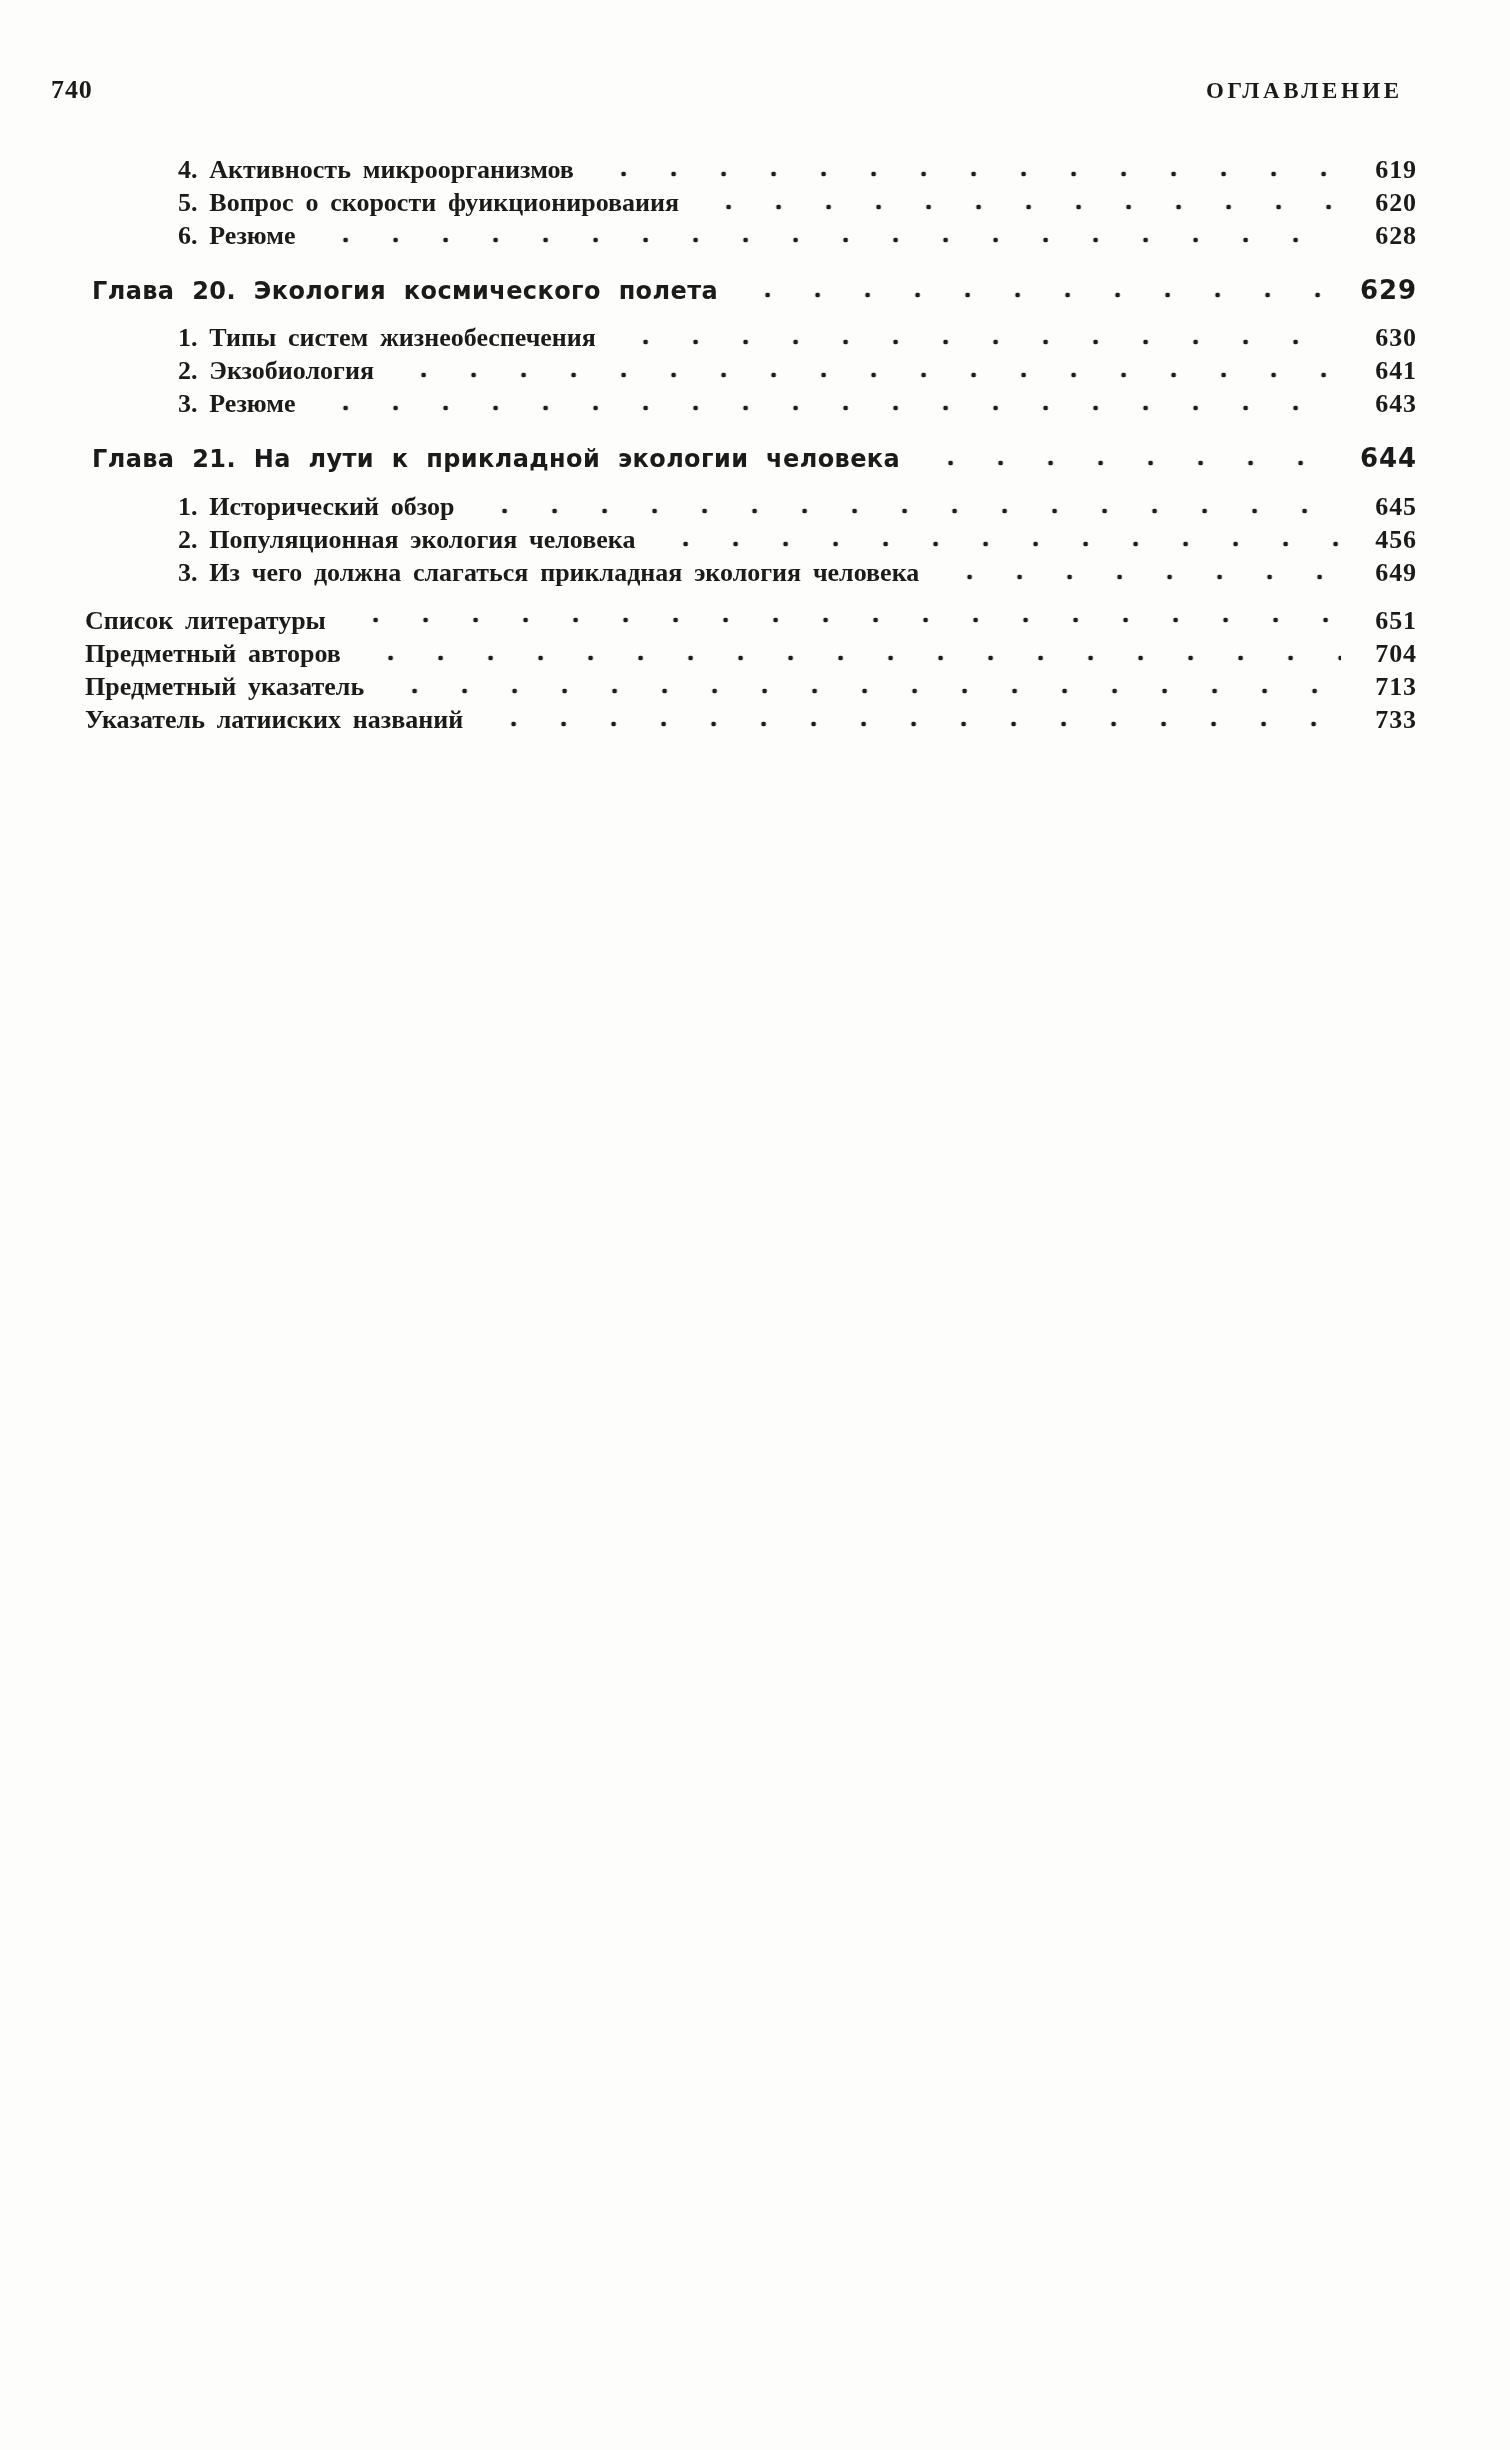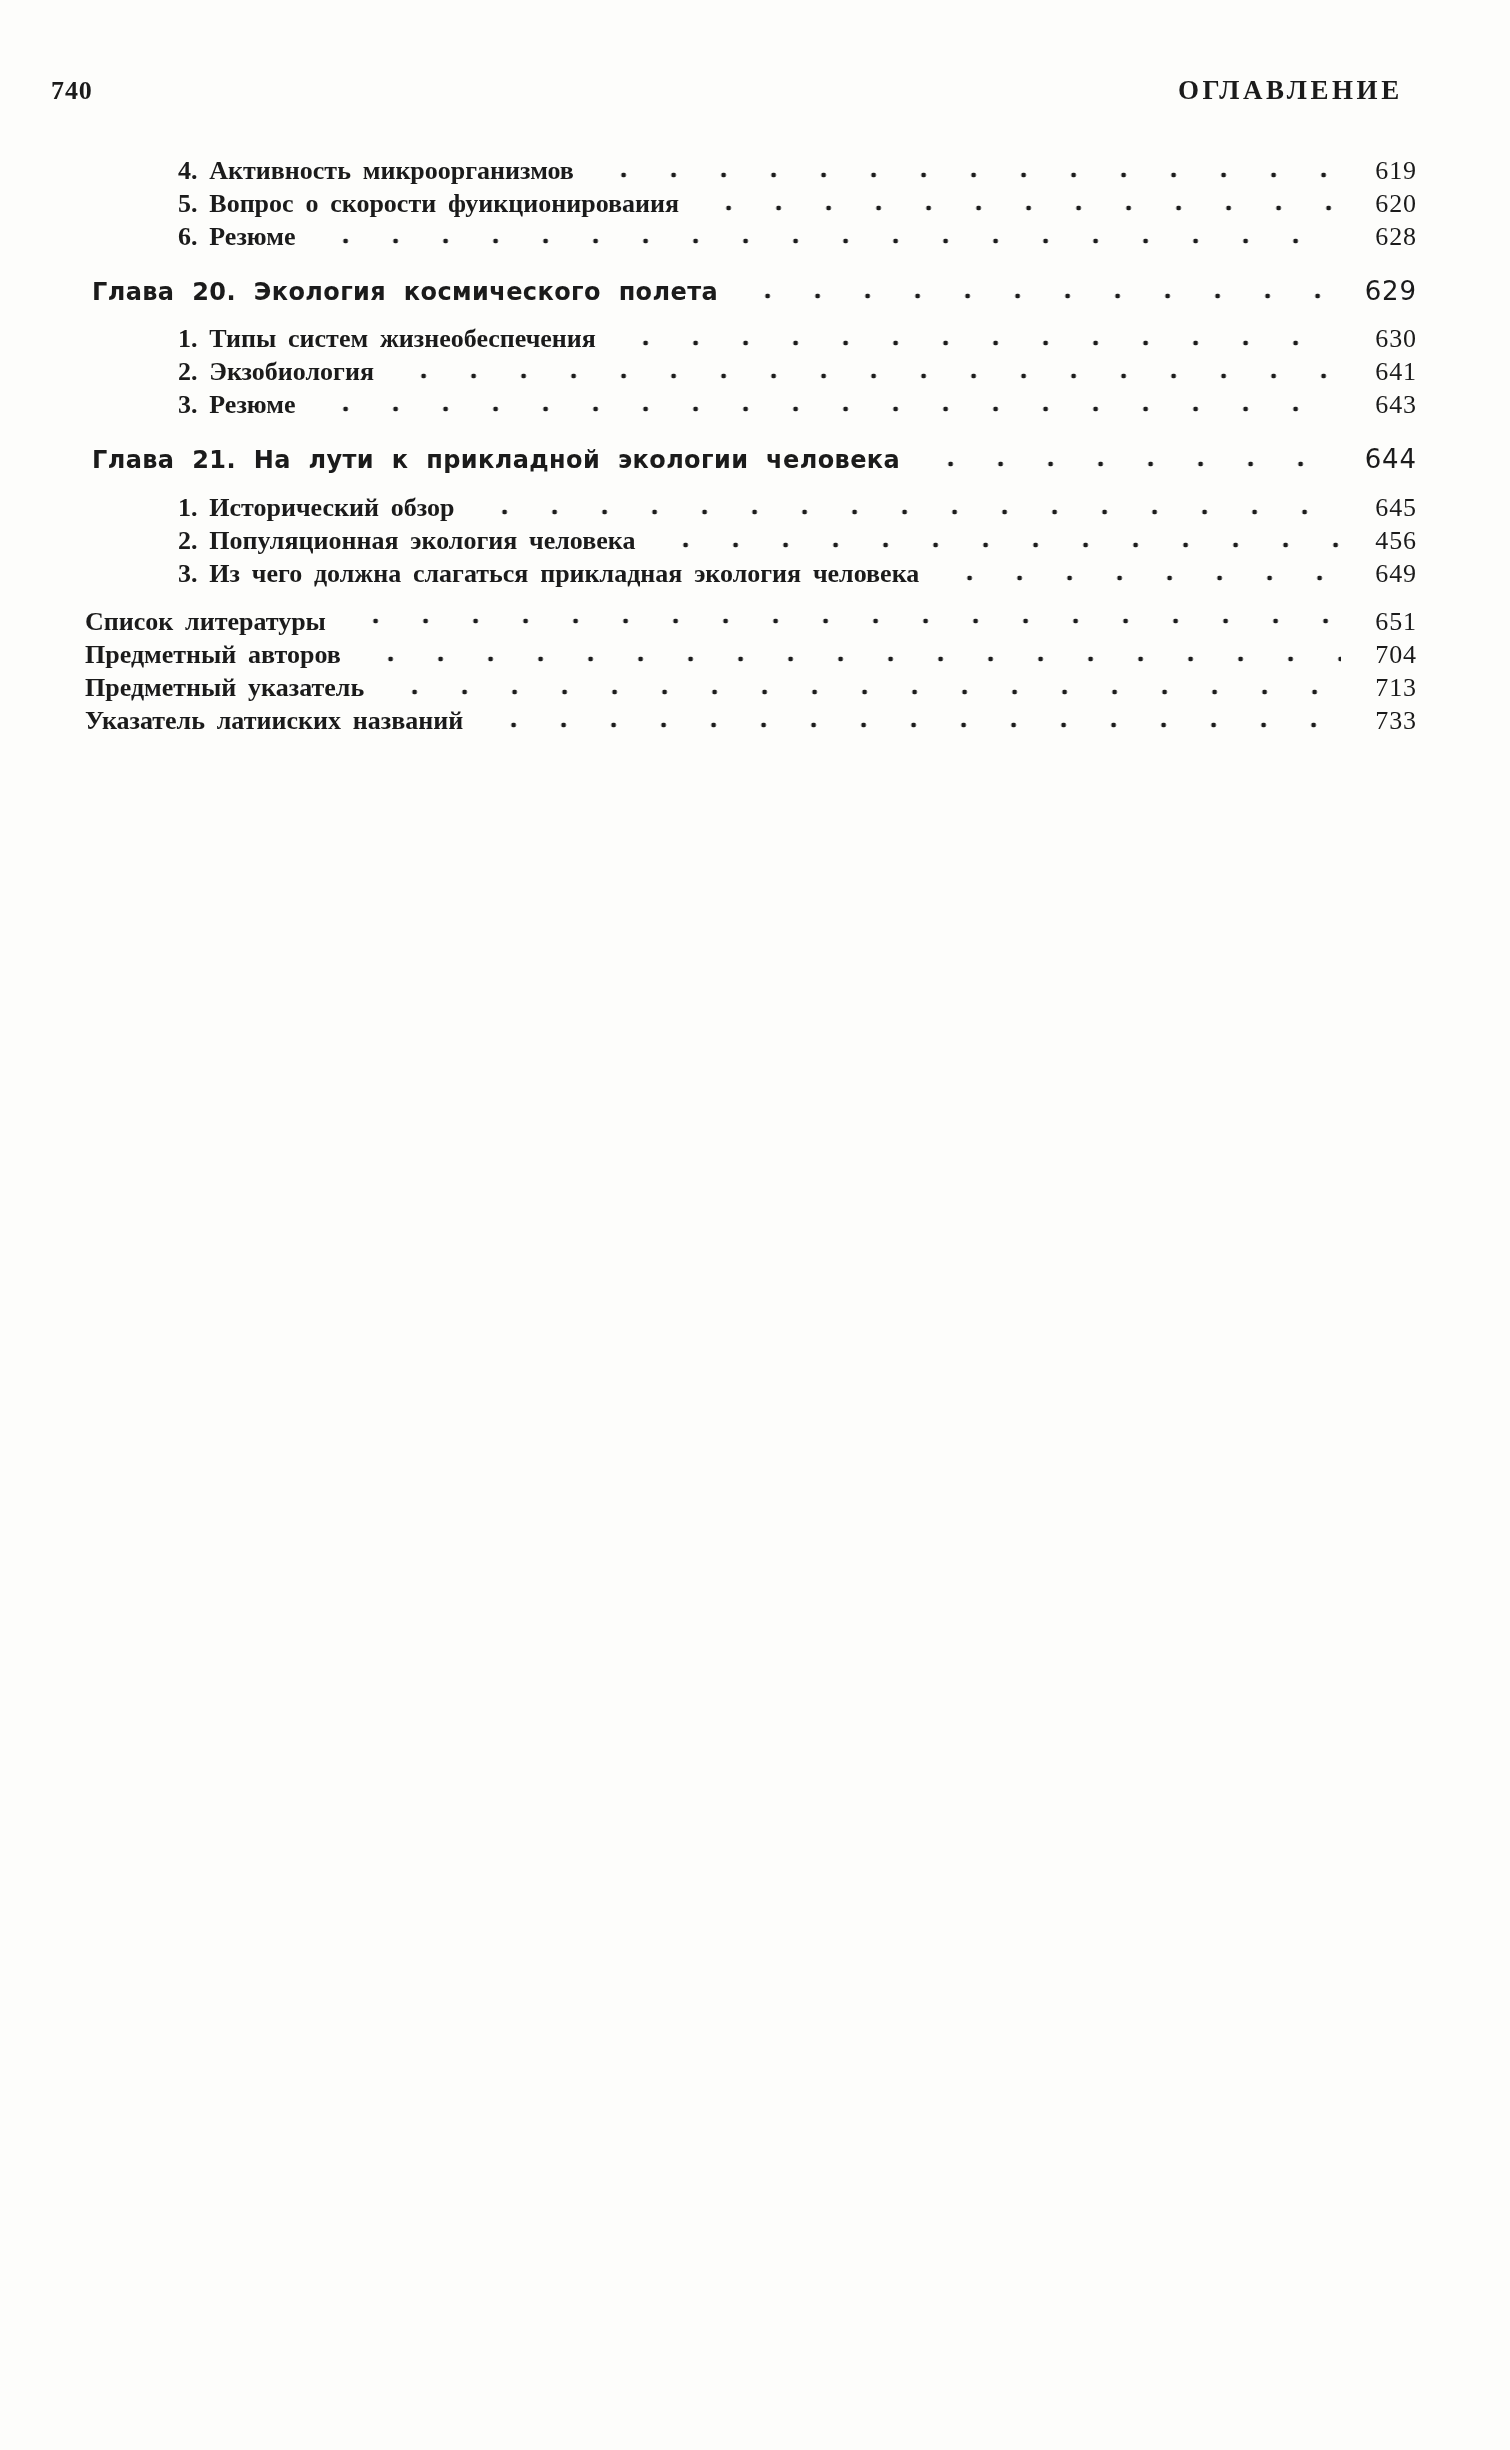--- a/index.html
+++ b/index.html
@@ -20,21 +20,21 @@
     align-items: baseline;
     margin-bottom: 48px;
     padding-right: 14.2px;
   }
   .folio {
     font-size: 26px;
     font-weight: 700;
     letter-spacing: 0.9px;
   }
   .running-head {
-    font-size: 27px;
+    font-size: 23px;
     font-weight: 700;
     letter-spacing: 3.6px;
     font-family: "Liberation Serif", serif;
   }
   .toc { display: block; }
   .row {
     display: flex;
     align-items: baseline;
     line-height: 33px;
     font-size: 26px;
@@ -50,21 +50,21 @@
     margin: 0 7.1px 0 21.4px;
     background-image: radial-gradient(circle, #1c1c1c 2.1px, rgba(0,0,0,0) 2.7px);
     background-size: 50px 8px;
     background-repeat: repeat-x;
     background-position: 3.6px center;
   }
   .row .pagenum {
     width: 69px;
     text-align: right;
     font-size: 26px;
-    font-weight: 400;
+    font-weight: 700;
     letter-spacing: 0.9px;
   }
   .lvl-item    { padding-left: 127px; }
   .lvl-chapter { padding-left: 41px; }
   .lvl-back    { padding-left: 34px; }
   .row.lvl-chapter {
     margin-top: 22px;
     margin-bottom: 13.4px;
     font-family: "DejaVu Sans", sans-serif;
     font-size: 24px;

